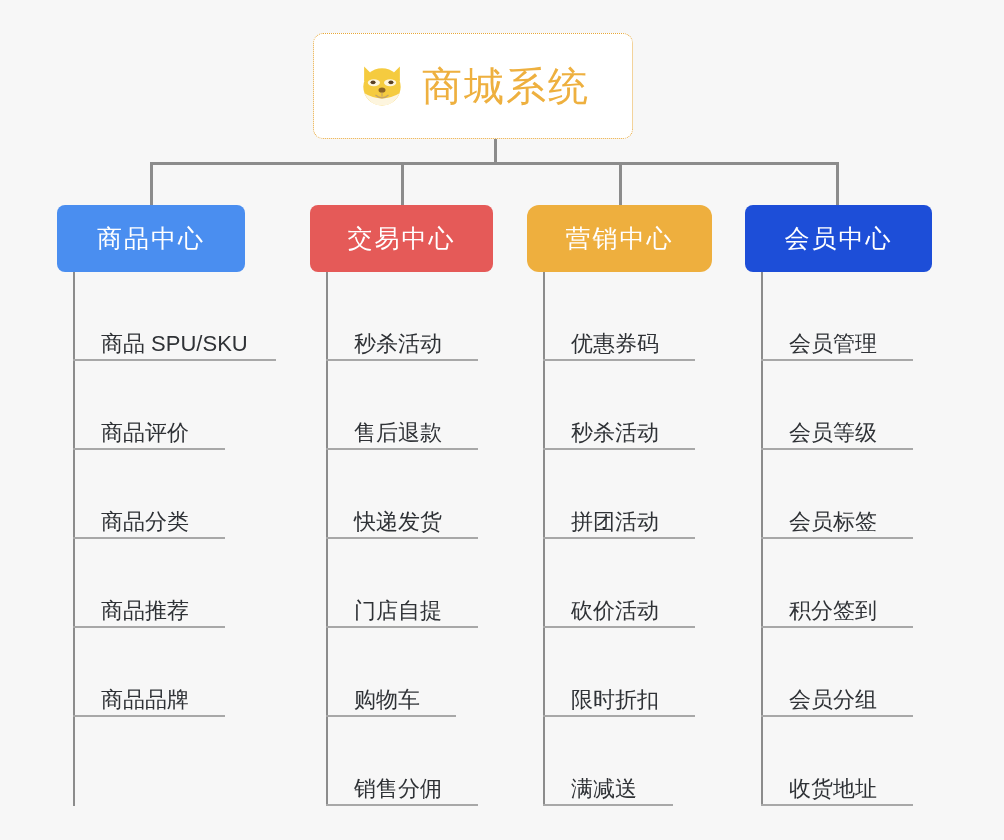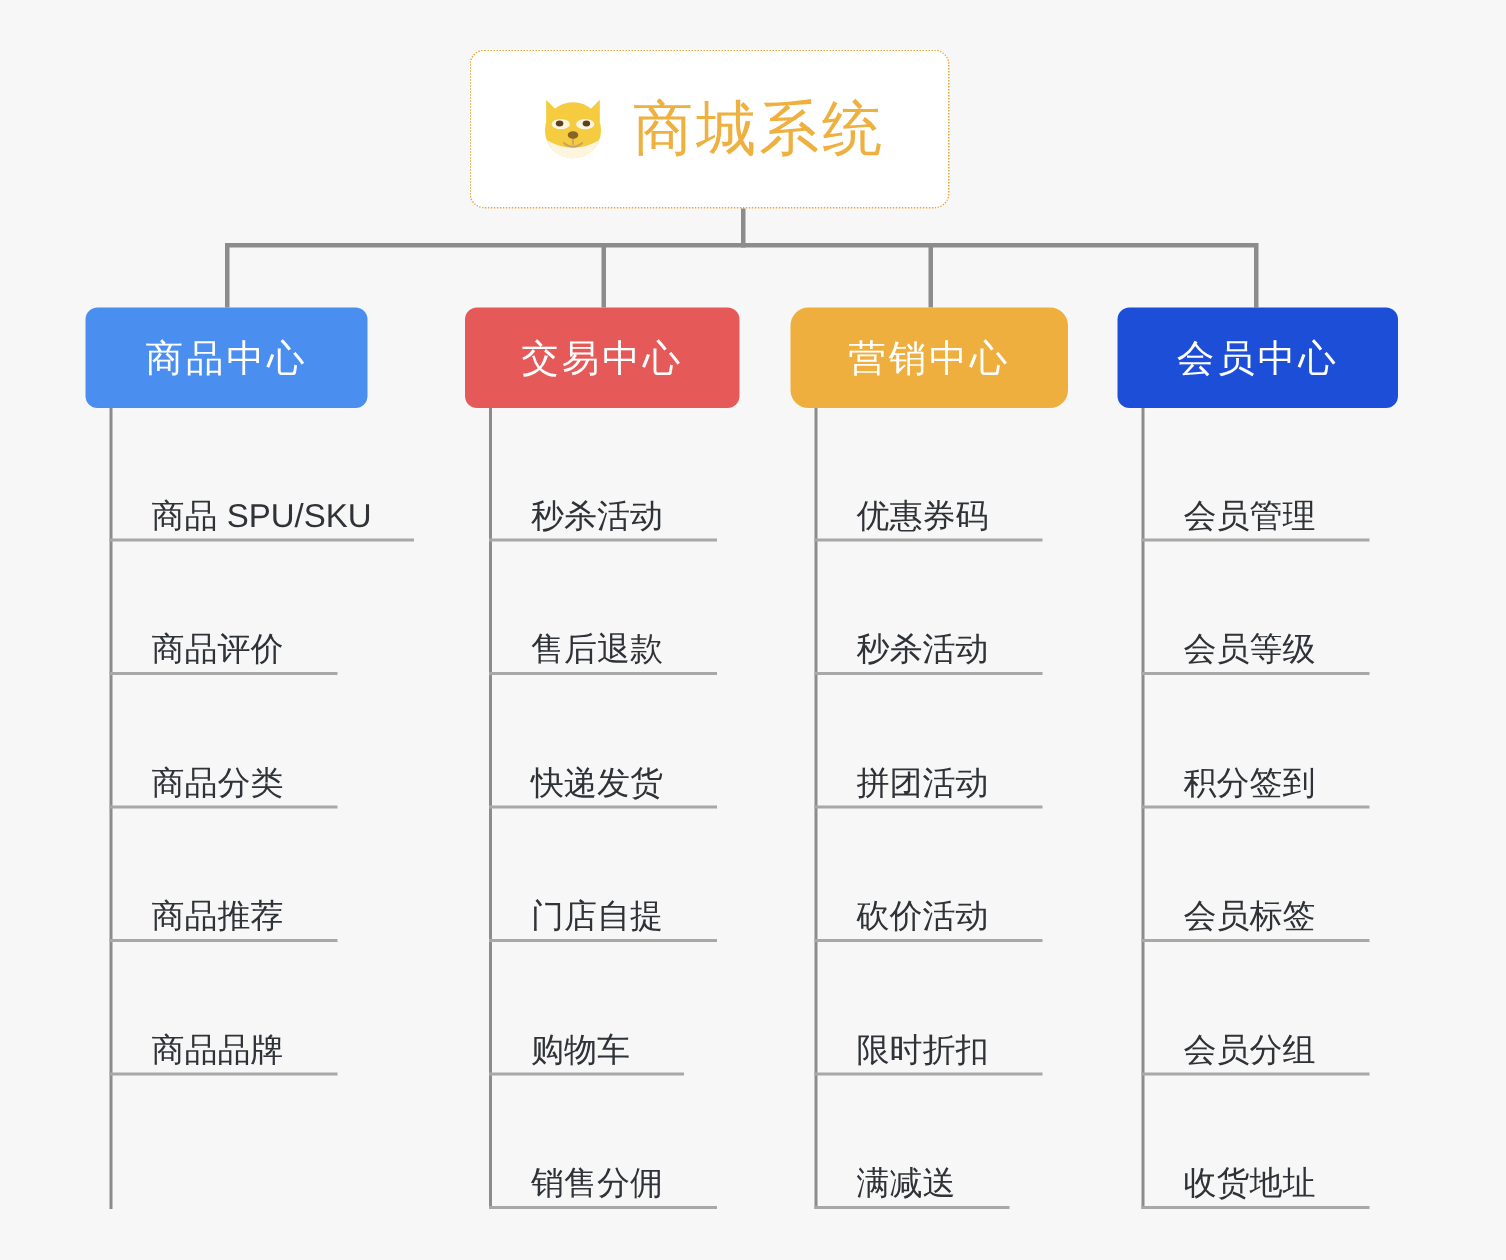--- a/index.html
+++ b/index.html
@@ -239,28 +239,28 @@
       <div class="trunk" style="height:534px;"></div>
       <div class="item">
         <span class="item-label">会员管理</span>
         <span class="item-rule" style="width:152px;"></span>
       </div>
       <div class="item">
         <span class="item-label">会员等级</span>
         <span class="item-rule" style="width:152px;"></span>
       </div>
       <div class="item">
+        <span class="item-label">会员标签</span>
+        <span class="item-rule" style="width:152px;"></span>
+      </div>
+      <div class="item">
         <span class="item-label">积分签到</span>
         <span class="item-rule" style="width:152px;"></span>
       </div>
       <div class="item">
-        <span class="item-label">会员标签</span>
-        <span class="item-rule" style="width:152px;"></span>
-      </div>
-      <div class="item">
         <span class="item-label">会员分组</span>
         <span class="item-rule" style="width:152px;"></span>
       </div>
       <div class="item">
         <span class="item-label">收货地址</span>
         <span class="item-rule" style="width:152px;"></span>
       </div>
     </div>
   </div>
 

